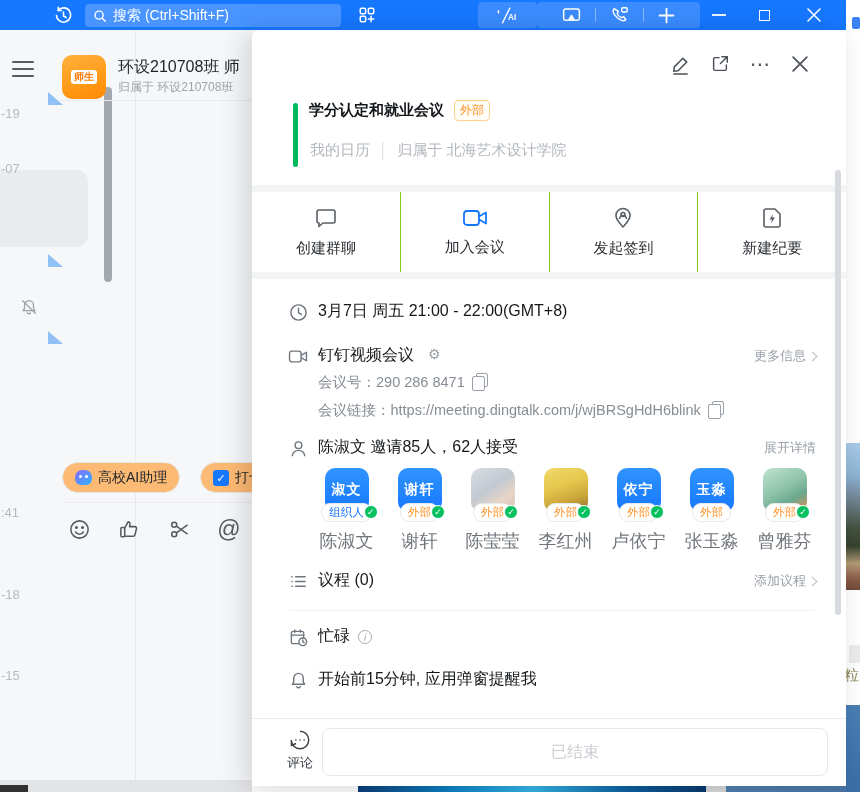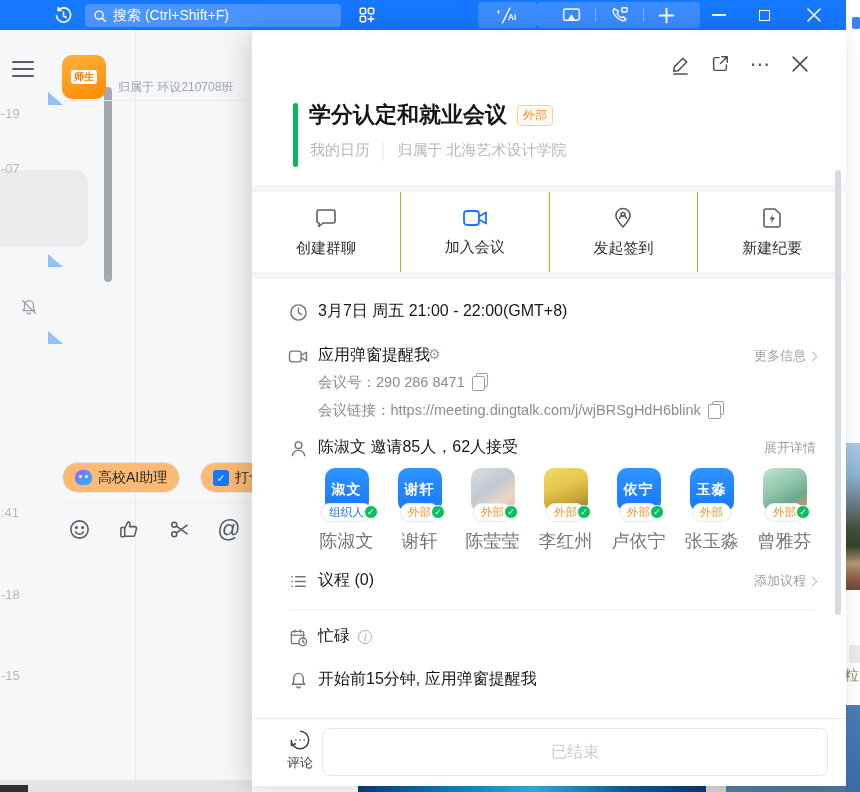--- a/index.html
+++ b/index.html
@@ -55,21 +55,21 @@
   .strip-dark { position:absolute; left:0; top:785px; width:28px; height:7px; background:#313131; }
   .strip-band { position:absolute; top:786px; height:6px; }
 
   
   .panel { position:absolute; left:252px; top:30px; width:594px; height:756px; background:#fff;
     border-radius:8px 0 0 0; box-shadow:-10px 0 28px rgba(0,0,0,.10), 0 8px 24px rgba(0,0,0,.06); }
   .p-icon { position:absolute; top:22px; width:24px; height:24px; display:flex; align-items:center; justify-content:center; color:#4b5157; }
   .p-icon.textic { font-size:20px; }
   .green-bar { position:absolute; left:41px; top:73px; width:5px; height:64px; background:#00b95c; border-radius:3px; }
   .p-title-row { position:absolute; left:57px; top:70px; display:flex; align-items:center; gap:10px; }
-  .p-title { font-size:22px; font-weight:600; color:#121519; }
+  .p-title { font-size:15px; font-weight:600; color:#121519; }
   .p-badge { font-size:12px; color:#ff8f1f; border:1px solid #ffd08a; background:#fffdf6; border-radius:4px; padding:1px 5px; }
   .p-sub { position:absolute; left:58px; top:111px; font-size:15px; color:#b3b8be; display:flex; gap:9px; align-items:center; }
   .p-sub .bar { color:#dfe1e4; }
   .band { position:absolute; left:0; width:594px; height:7px; background:#f3f4f6; }
   .actions { position:absolute; left:0; top:162px; width:594px; height:80px; display:flex; }
   .action { flex:1; display:flex; flex-direction:column; align-items:center; justify-content:center; gap:9px; position:relative; cursor:pointer; }
   .action + .action { border-left:1px solid #84cc16; }
   .action .lbl { font-size:15px; color:#2b2f33; }
   .row-ic { position:absolute; left:36px; width:20px; height:20px; color:#6f757c; display:flex; align-items:center; justify-content:center; }
   .row-tx { position:absolute; left:66px; font-size:16px; color:#15181b; }
@@ -215,20 +215,21 @@
         <path d="M8.4 16.5 a1.8 1.8 0 0 0 3.2 0"></path>
           <path d="M3 3 L17 17"></path>
       </svg>
     </span>
 
     <div class="list-scroll"></div>
 
     <div class="chat-avatar">
       <span class="book">师生</span>
     </div>
+    <div class="chat-title">环设210708班 师</div>
     <div class="chat-sub">归属于 环设210708班</div>
     <div class="h-div"></div>
 
     <div class="pill" style="left:62px;">
       <span class="robot"></span>
       <span>高校AI助理</span>
     </div>
     <div class="pill" style="left:200px;width:100px;">
       <span class="clockin-ic">✓</span>
       <span>打卡</span>
@@ -339,21 +340,21 @@
       </svg>
     </span>
     <span class="row-tx" style="top:271px;">3月7日 周五 21:00 - 22:00(GMT+8)</span>
 
     <span class="row-ic" style="top:316px;">
       <svg width="21" height="17" viewBox="0 0 26 20" fill="none" stroke="#6f757c" stroke-width="1.8" stroke-linejoin="round">
         <rect x="2" y="3" width="15" height="14" rx="3"></rect>
           <path d="M17 8.5 L24 4.5 V15.5 L17 11.5"></path>
       </svg>
     </span>
-    <span class="row-tx" style="top:315px;">应用弹窗提醒我</span>
+    <span class="row-tx" style="top:315px;">钉钉视频会议</span>
     <span class="gear" style="position:absolute;left:176px;top:316px;">⚙</span>
     <span class="row-link" style="top:317px;">
       <span>更多信息</span>
         <span class="chev"></span>
     </span>
     <div class="gray-line" style="top:343px;">
       <span><span>会议号：</span><span>290 286 8471</span></span>
       <span class="copy"></span>
     </div>
     <div class="gray-line" style="top:371px;">

